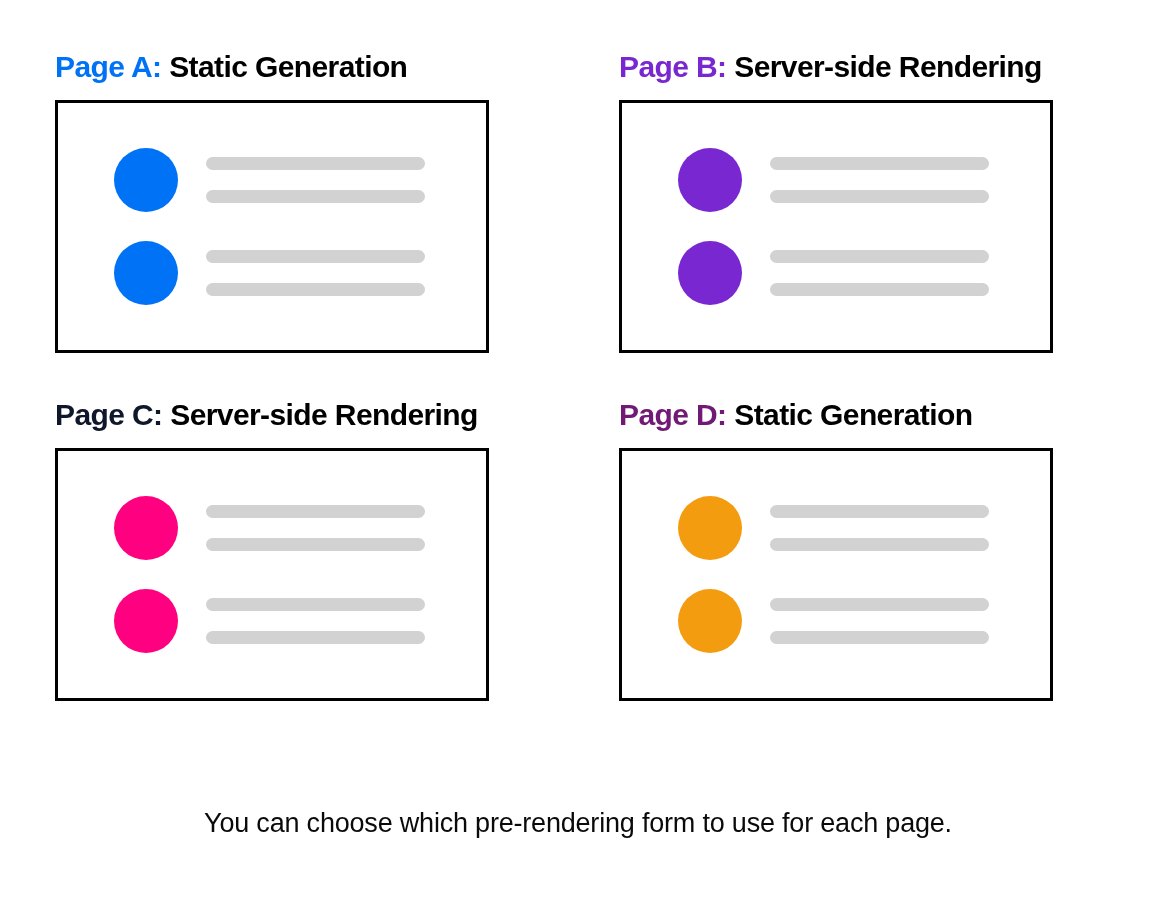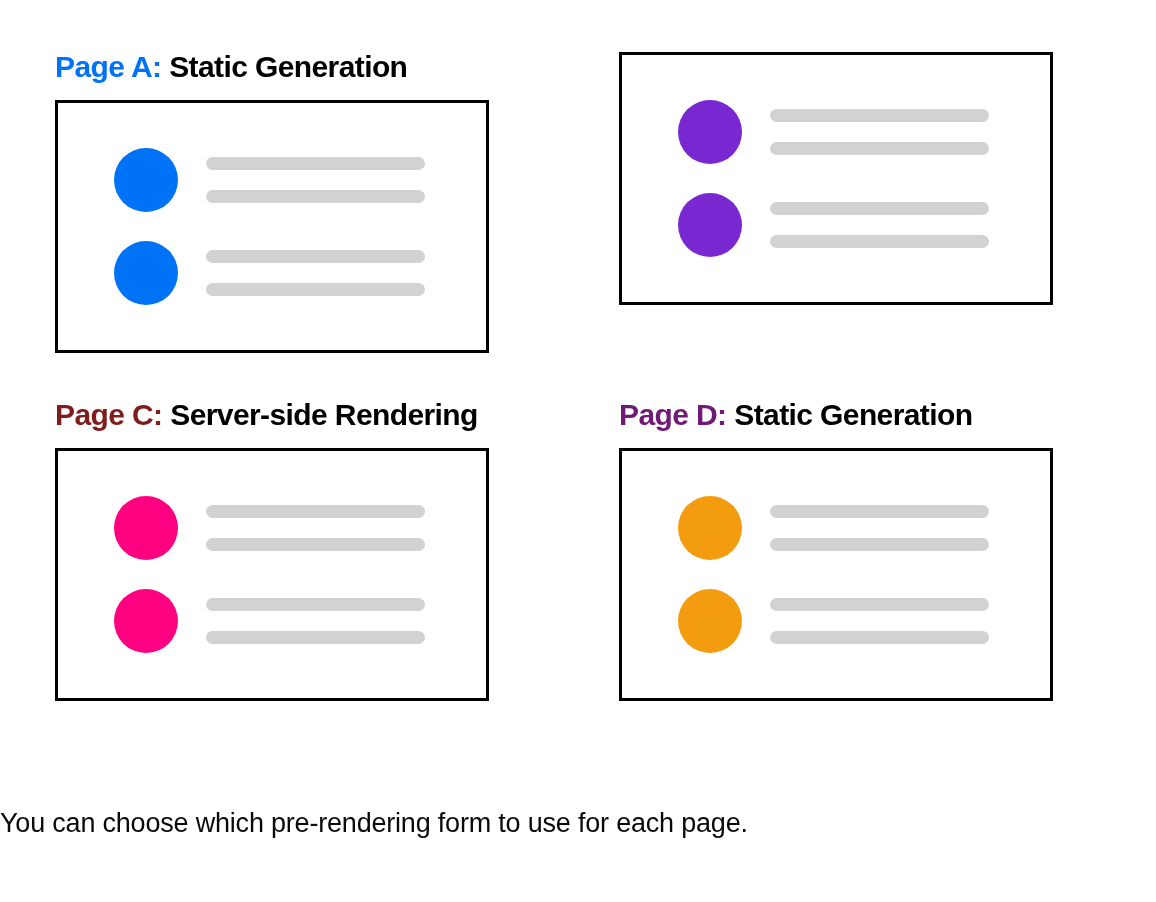--- a/index.html
+++ b/index.html
@@ -89,21 +89,21 @@
     border-radius: 7px;
     background: #d2d2d2;
   }
 
   
   .caption {
     position: absolute;
     left: 0;
     top: 808px;
     width: 1156px;
-    text-align: left;
+    text-align: center;
     font-size: 27px;
     font-weight: 400;
     letter-spacing: -0.2px;
     color: #0a0a0a;
   }
 </style>
 </head>
 <body>
 
 <div class="canvas" style="background: rgb(255, 255, 255);">
@@ -129,20 +129,24 @@
             <div class="lines">
               <div class="line" style="background: rgb(210, 210, 210);"></div>
               <div class="line" style="background: rgb(210, 210, 210);"></div>
             </div>
           </div>
         </div>
       </div>
     </div>
 
     <div class="panel">
+      <div class="panel-heading">
+        <span class="page-label" style="color: rgb(121, 40, 209);">Page B:</span>
+        <span class="mode-label">Server-side Rendering</span>
+      </div>
       <div class="card" style="border-color: rgb(0, 0, 0);">
         <div class="card-rows">
           <div class="card-row">
             <div class="avatar" style="background: rgb(121, 40, 209);"></div>
             <div class="lines">
               <div class="line" style="background: rgb(210, 210, 210);"></div>
               <div class="line" style="background: rgb(210, 210, 210);"></div>
             </div>
           </div>
           <div class="card-row">
@@ -151,21 +155,21 @@
               <div class="line" style="background: rgb(210, 210, 210);"></div>
               <div class="line" style="background: rgb(210, 210, 210);"></div>
             </div>
           </div>
         </div>
       </div>
     </div>
 
     <div class="panel">
       <div class="panel-heading">
-        <span class="page-label" style="color: #7f1d1d;">Page C:</span>
+        <span class="page-label" style="color: #0f172a;">Page C:</span>
         <span class="mode-label">Server-side Rendering</span>
       </div>
       <div class="card" style="border-color: rgb(0, 0, 0);">
         <div class="card-rows">
           <div class="card-row">
             <div class="avatar" style="background: rgb(255, 0, 128);"></div>
             <div class="lines">
               <div class="line" style="background: rgb(210, 210, 210);"></div>
               <div class="line" style="background: rgb(210, 210, 210);"></div>
             </div>

